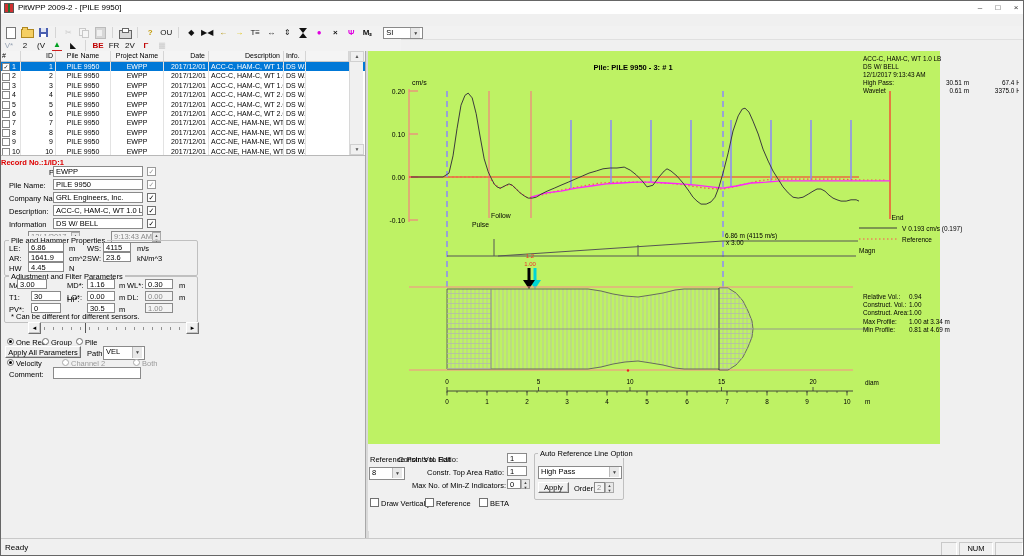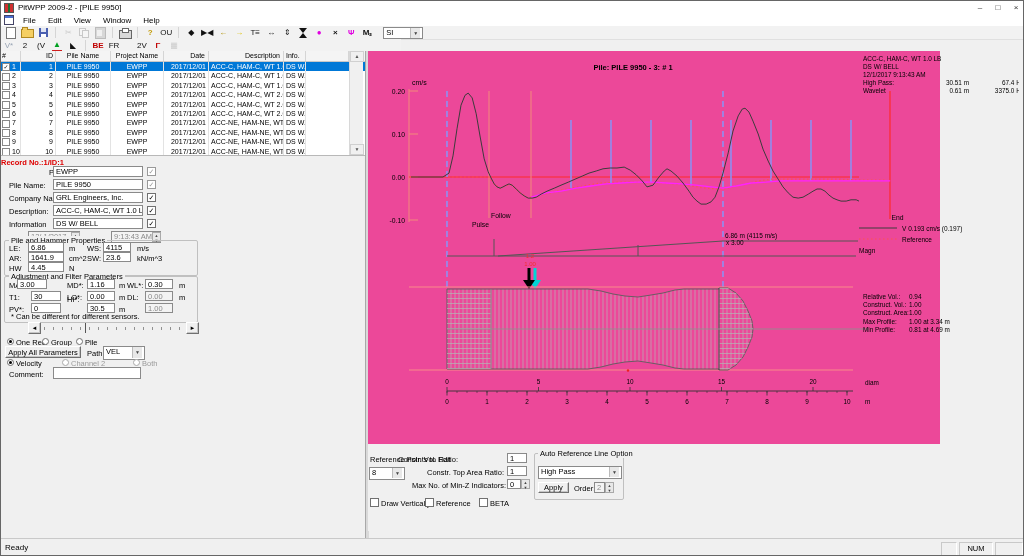--- a/index.html
+++ b/index.html
@@ -64,21 +64,21 @@
   .cb.grey{color:#999;border-color:#999}
   .rd{position:absolute;width:7px;height:7px;border:1px solid #707070;border-radius:50%;background:#fff;box-sizing:border-box}
   .rd.on::after{content:"";position:absolute;left:1.4px;top:1.4px;width:3px;height:3px;border-radius:50%;background:#000}
   .rd.grey{border-color:#aaa}
   .grp{position:absolute;border:1px solid #c0c0c0;border-radius:2px}
   .grp-t{position:absolute;background:#f0f0f0;padding:0 2px;font-size:7.5px;white-space:nowrap}
   .btn{position:absolute;background:#f0f0f0;border:1px solid #707070;border-top-color:#fff;border-left-color:#fff;box-shadow:inset -1px -1px 0 #c6c6c6;font-size:7.5px;text-align:center;box-sizing:border-box}
   .spin{position:absolute;width:9px;background:#e8e8e8;border:1px solid #aaa;box-sizing:border-box}
   .spin span{display:block;font-size:4px;line-height:5px;text-align:center;color:#444}
   
-  #chartpane{left:367px;top:50px;width:572px;height:393px;background:#ec4899}
+  #chartpane{left:367px;top:50px;width:572px;height:393px;background:#bef264}
   #ctrlpane{left:367px;top:443px;width:651px;height:87px;background:#f0f0f0}
   #splitter{left:364px;top:50px;width:3px;height:487px;background:#d9d9d9;border-left:1px solid #a8a8a8}
   svg text{font-family:"Liberation Sans",sans-serif}
   
   #statusbar{left:0;top:537px;width:1024px;height:19px;background:#f0f0f0;border-top:1px solid #c9c9c9;font-size:8px}
   .spane{position:absolute;top:3px;height:12px;border:1px solid #c9c9c9;border-bottom-color:#fff;border-right-color:#fff;font-size:7.5px;line-height:12px;text-align:center}
   
   #slider-track{position:absolute;height:3px;background:repeating-linear-gradient(90deg,#909090 0 1px,transparent 1px 9px)}
 </style>
 </head>
@@ -88,28 +88,20 @@
 
   <div class="abs" id="titlebar">
     <span id="app-icon"></span>
     <span id="title-text">PitWPP 2009-2 - [PILE 9950]</span>
     <span style="flex:1"></span>
     <span class="winbtn">–</span>
     <span class="winbtn">□</span>
     <span class="winbtn">×</span>
   </div>
 
-  <div class="abs" id="menubar">
-    <span id="child-icon"></span>
-  <span class="menu-item">File</span>
-      <span class="menu-item">Edit</span>
-      <span class="menu-item">View</span>
-      <span class="menu-item">Window</span>
-      <span class="menu-item">Help</span>
-    </div>
 
   <div class="abs toolbar" id="toolbar1">&nbsp;<span class="tbtn">
         <span class="i-page"></span>
       </span><span class="tbtn">
         <span class="i-folder"></span>
       </span><span class="tbtn">
         <span class="i-floppy"></span>
       </span><span class="sep"></span><span class="tbtn tdis" style="color: rgb(154, 154, 154);">✂</span><span class="tbtn tdis">
         <span class="i-copy"></span>
       </span><span class="tbtn tdis">
@@ -123,21 +115,21 @@
       <span class="tbtn" style="color: rgb(154, 166, 182);">V*</span>
       <span class="tbtn" style="color: rgb(17, 17, 17);">2</span>
       <span class="tbtn" style="color: rgb(17, 17, 17);">(V</span>
       <span class="tbtn">
         <span class="i-wavelet">▲</span>
       </span>
       <span class="tbtn" style="color: rgb(17, 17, 17);">◣</span>
       <span class="sep"></span>
       <span class="tbtn" style="color: rgb(192, 0, 0); font-weight: bold;">BE</span>
       <span class="tbtn" style="color: rgb(17, 17, 17);">FR</span>
-      <span class="tbtn" style="color: rgb(17, 17, 17); margin-left: 12px;">2V</span>
+      <span class="tbtn" style="color: rgb(17, 17, 17);">2V</span>
       <span class="tbtn" style="color: rgb(192, 0, 0); font-weight: bold;">Γ</span>
       <span class="tbtn tdis" style="color: rgb(154, 154, 154);">▦</span>
     </div>
 
   <div class="abs" id="filetable">
       <div class="thead">
         <span class="tc c0">#</span>
         <span class="tc c1">ID</span>
         <span class="tc c2">Pile Name</span>
         <span class="tc c3">Project Name</span>

